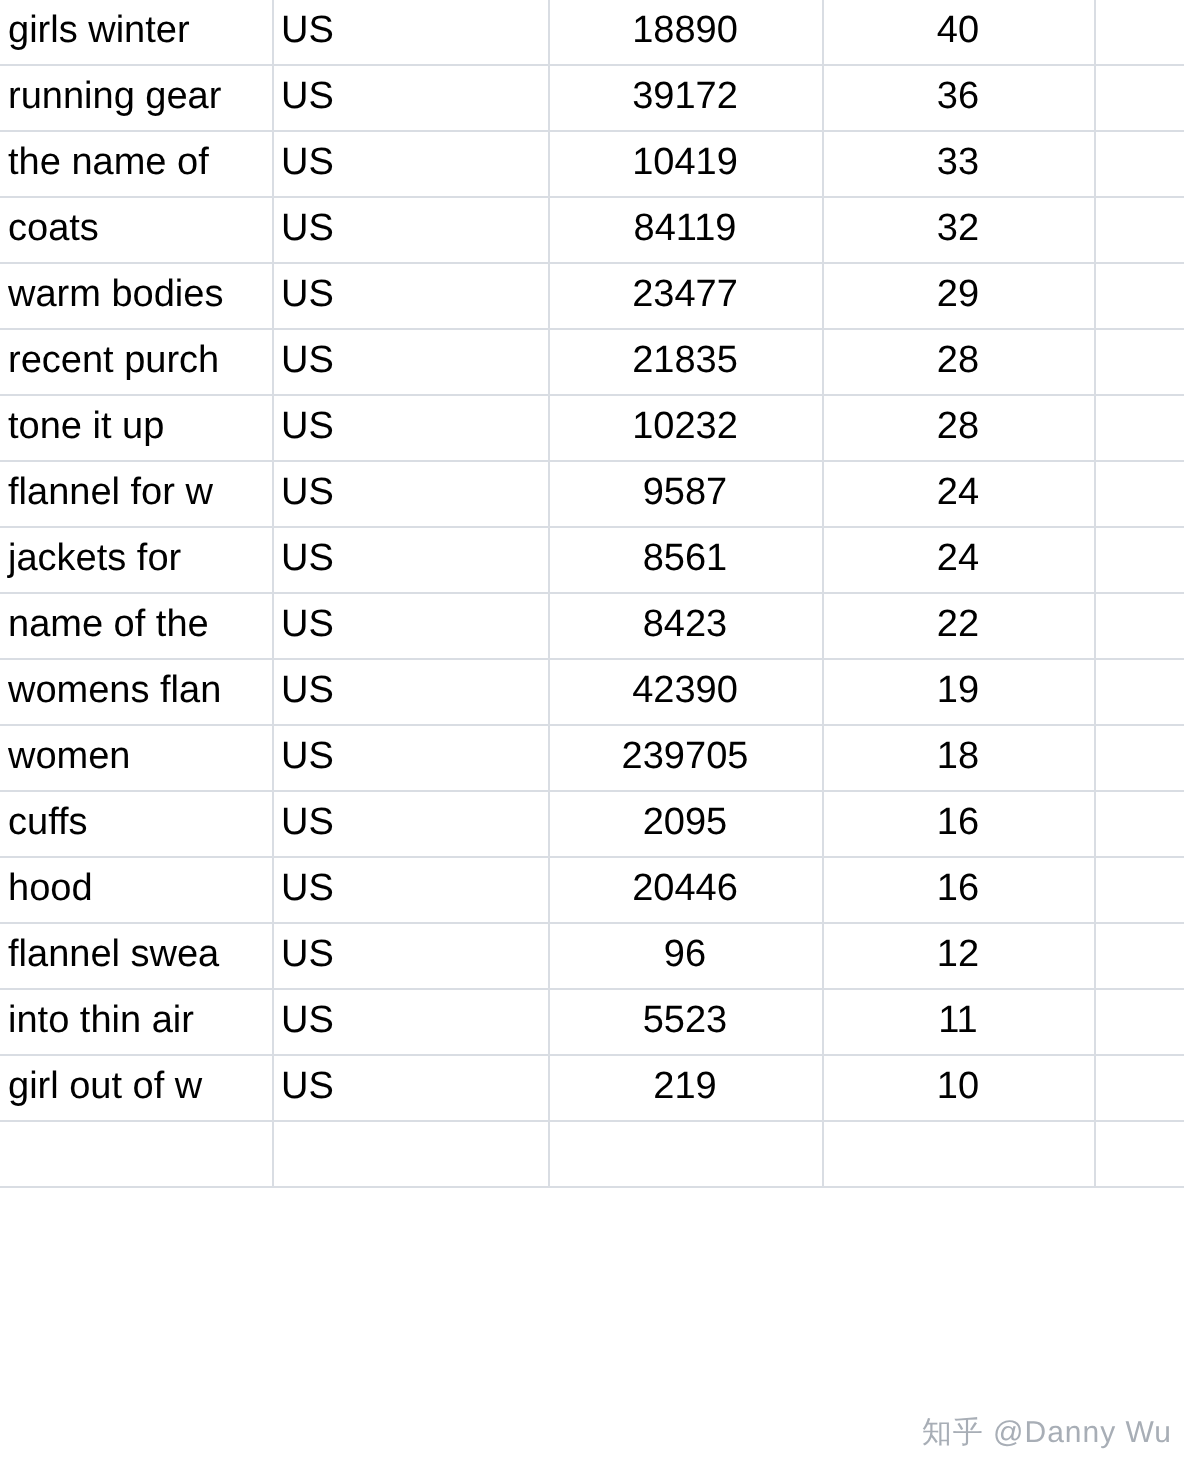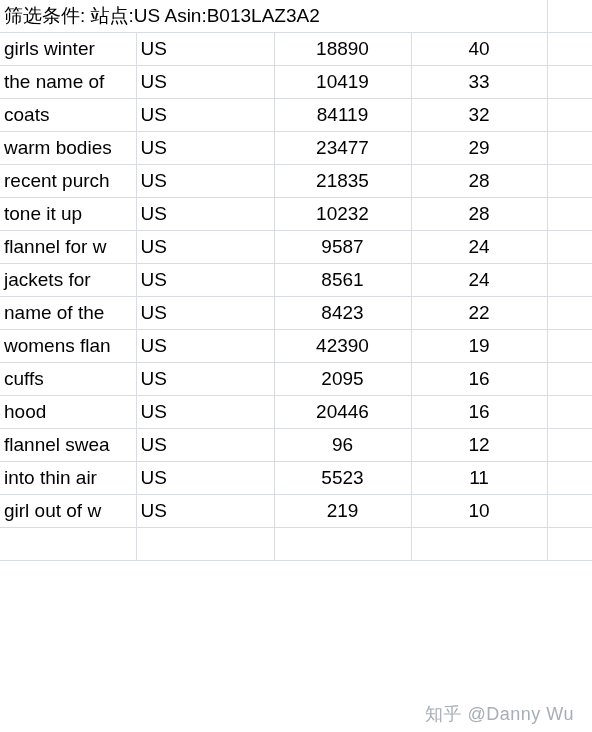--- a/index.html
+++ b/index.html
@@ -59,54 +59,57 @@
     font-size: 19px;
   }
   .blank-row td {
     border-bottom: 1px solid #d9dde3;
   }
   .tail-col {
     border-right: none !important;
   }
   .watermark {
     position: absolute;
-    right: 18px;
+    right: 6px;
     bottom: 6px;
-    font-size: 18px;
+    font-size: 15px;
     color: #a8aeb6;
     letter-spacing: 0.5px;
     font-family: "Liberation Sans", sans-serif;
   }
 </style>
 </head>
 <body>
 
 <div class="sheet">
   <table class="grid">
     <colgroup>
       <col class="c-kw">
       <col class="c-ctry">
       <col class="c-vol">
       <col class="c-heat">
       <col class="c-tail">
     </colgroup>
     <tbody>
-      <tr class="title-row">
-        <td colspan="4" class="title-cell">筛选条件: 站点:US Asin:B013LAZ3A2</td>
-        <td class="tail-col"></td>
-      </tr>
 
       <tr>
         <td>girls winter</td>
         <td>US</td>
         <td class="num">18890</td>
         <td class="num">40</td>
         <td class="tail-col"></td>
       </tr>
       <tr>
+        <td>running gear</td>
+        <td>US</td>
+        <td class="num">39172</td>
+        <td class="num">36</td>
+        <td class="tail-col"></td>
+      </tr>
+      <tr>
         <td>the name of</td>
         <td>US</td>
         <td class="num">10419</td>
         <td class="num">33</td>
         <td class="tail-col"></td>
       </tr>
       <tr>
         <td>coats</td>
         <td>US</td>
         <td class="num">84119</td>
@@ -156,20 +159,27 @@
         <td class="tail-col"></td>
       </tr>
       <tr>
         <td>womens flan</td>
         <td>US</td>
         <td class="num">42390</td>
         <td class="num">19</td>
         <td class="tail-col"></td>
       </tr>
       <tr>
+        <td>women</td>
+        <td>US</td>
+        <td class="num">239705</td>
+        <td class="num">18</td>
+        <td class="tail-col"></td>
+      </tr>
+      <tr>
         <td>cuffs</td>
         <td>US</td>
         <td class="num">2095</td>
         <td class="num">16</td>
         <td class="tail-col"></td>
       </tr>
       <tr>
         <td>hood</td>
         <td>US</td>
         <td class="num">20446</td>

